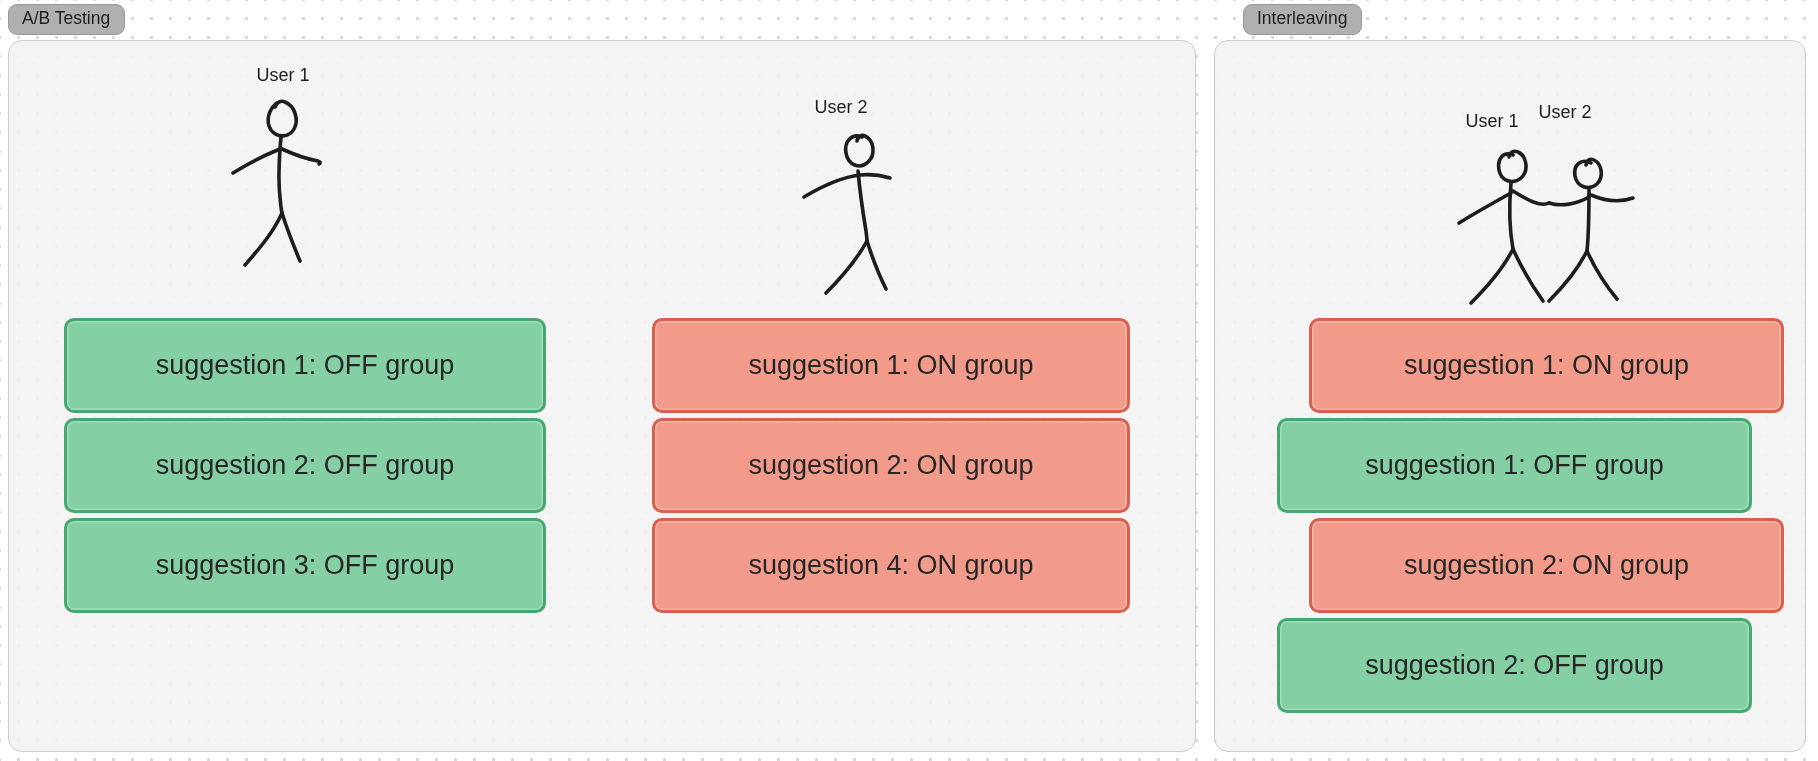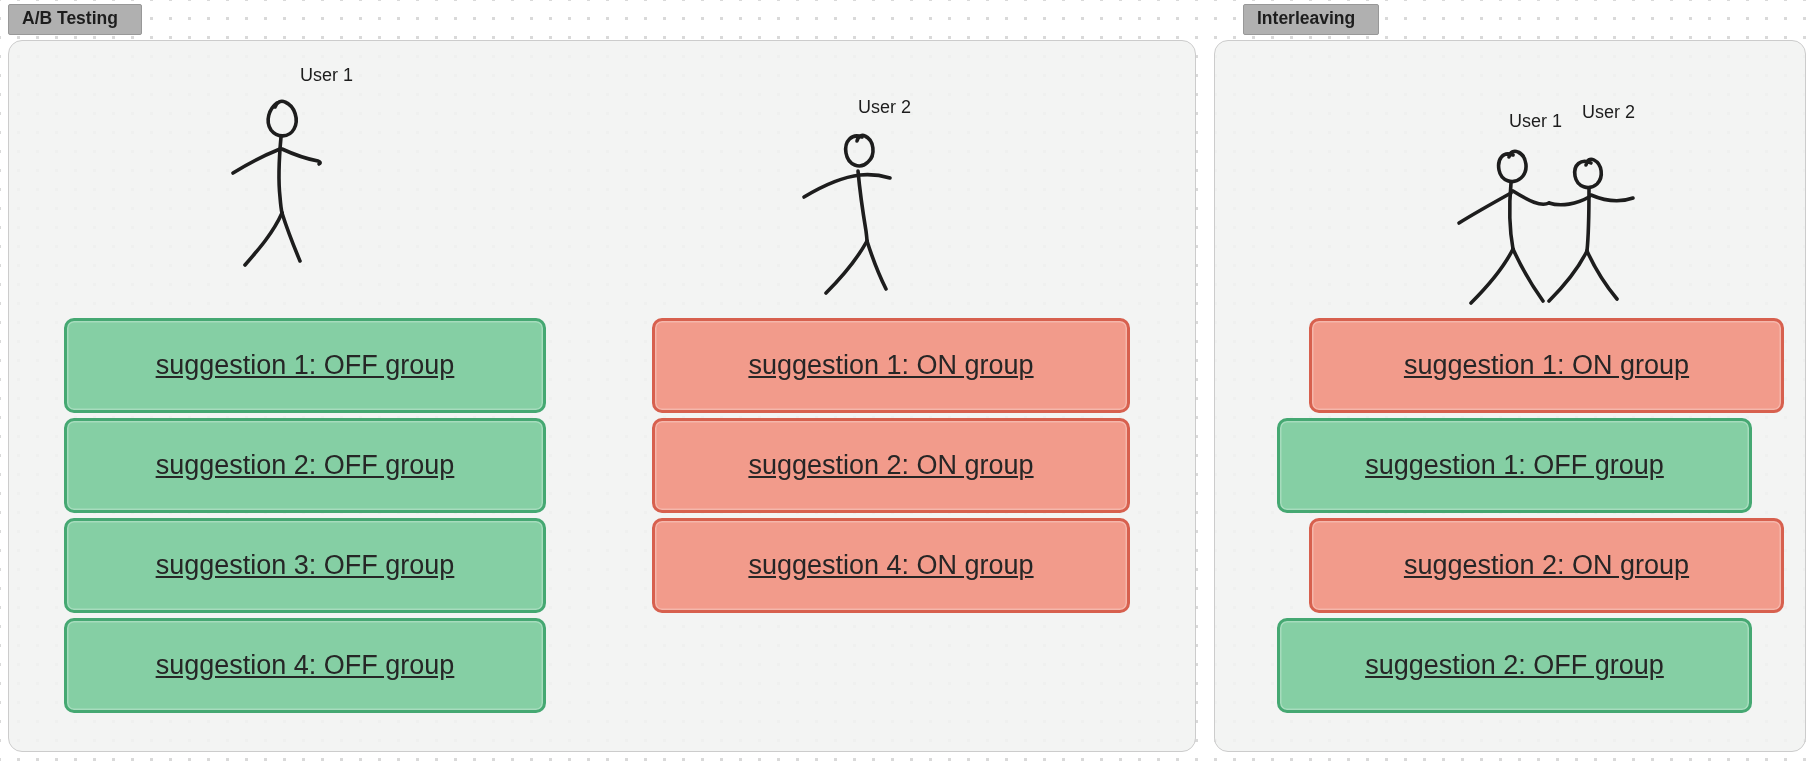--- a/index.html
+++ b/index.html
@@ -15,24 +15,24 @@
     background-color: var(--page-bg, #ffffff);
     background-image: radial-gradient(circle, var(--dot, #d9d9d9) 1.5px, transparent 1.7px);
     background-size: 19px 19px;
     background-position: 9px 9px;
   }
   .badge {
     position: absolute;
     top: 4px;
     background: var(--badge-bg, #b0b0b0);
     border: 1px solid var(--badge-border, #989898);
-    border-radius: 2px;
-    padding: 3px 23px 5px 13px;
+    border-radius: 9px;
+    padding: 3px 14px 5px 13px;
     font-size: 17.5px;
-    font-weight: 700;
+    font-weight: 400;
     color: var(--ink, #1d1d1d);
     line-height: 1.2;
     white-space: nowrap;
     cursor: default;
   }
   #badge-ab { left: 8px; }
   #badge-il { left: 1243px; }
   .panel {
     position: absolute;
     top: 40px;
@@ -40,21 +40,21 @@
     background: rgba(241, 242, 241, 0.88);
     border: 1px solid var(--panel-border, #cccccc);
     border-radius: 14px;
     box-sizing: border-box;
   }
   #panel-ab { left: 8px;    width: 1188px; }
   #panel-il { left: 1214px; width: 592px;  }
   .user-label {
     position: absolute;
     width: 140px;
-    text-align: right;
+    text-align: center;
     font-size: 18px;
     color: var(--ink, #1d1d1d);
     white-space: nowrap;
   }
   #ab-user1-label { left: 204px; top: 24px; }
   #ab-user2-label { left: 762px; top: 56px; }
   #il-user1-label { left: 207px; top: 70px; }
   #il-user2-label { left: 280px; top: 61px; }
   .figure { position: absolute; }
   #ab-user1-figure { left: 210px; top: 56px;  width: 125px; height: 172px; }
@@ -79,21 +79,20 @@
     border-radius: 10px;
     border: 3px solid transparent;
     box-shadow: inset 0 0 0 1.5px rgba(255,255,255,0.28);
     display: flex;
     align-items: center;
     justify-content: center;
     font-size: 27px;
     color: #262626;
     cursor: default;
     white-space: nowrap;
-    text-decoration: underline;
   }
   .sbox[data-variant="off"] {
     background: var(--off-fill, #85cfa4);
     border-color: var(--off-border, #45a872);
   }
   .sbox[data-variant="on"] {
     background: var(--on-fill, #f29b8b);
     border-color: var(--on-border, #d7604e);
     margin-left: 32px;
   }
@@ -124,21 +123,20 @@
       <path d="M10 70 C 30 58 48 50 66 48 C 76 47 86 48 96 51"></path>
       <path d="M64 44 C 66 66 69 86 72 104 C 72.5 108 73 112 73 114"></path>
       <path d="M73 114 C 62 134 46 152 32 166"></path>
       <path d="M73 114 C 80 136 86 150 92 162"></path>
     </svg>
 
     <div class="col" id="ab-col-off">
       <div class="sbox" data-variant="off">suggestion 1: OFF group</div>
       <div class="sbox" data-variant="off">suggestion 2: OFF group</div>
       <div class="sbox" data-variant="off">suggestion 3: OFF group</div>
-      <div class="sbox" data-variant="off">suggestion 4: OFF group</div>
     </div>
 
     <div class="col" id="ab-col-on">
       <div class="sbox" data-variant="on">suggestion 1: ON group</div>
       <div class="sbox" data-variant="on">suggestion 2: ON group</div>
       <div class="sbox" data-variant="on">suggestion 4: ON group</div>
     </div>
   </section>
 
   <section class="panel" id="panel-il">

